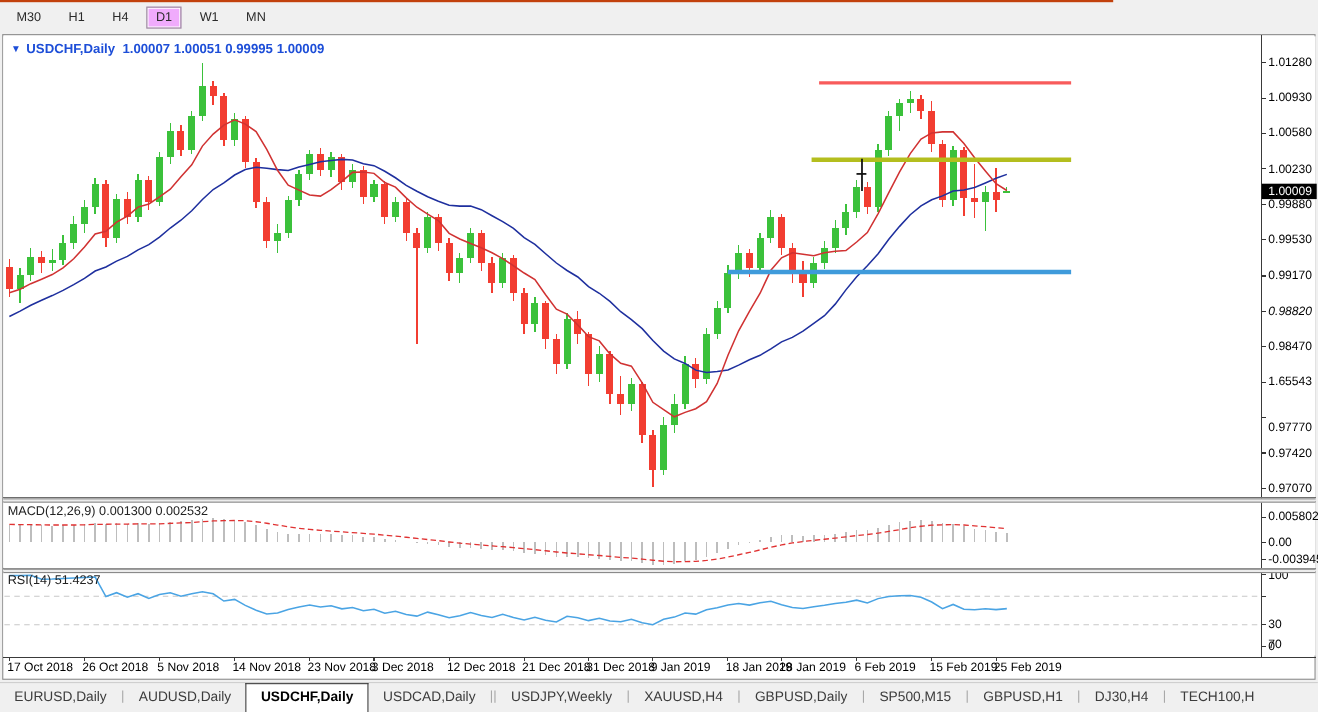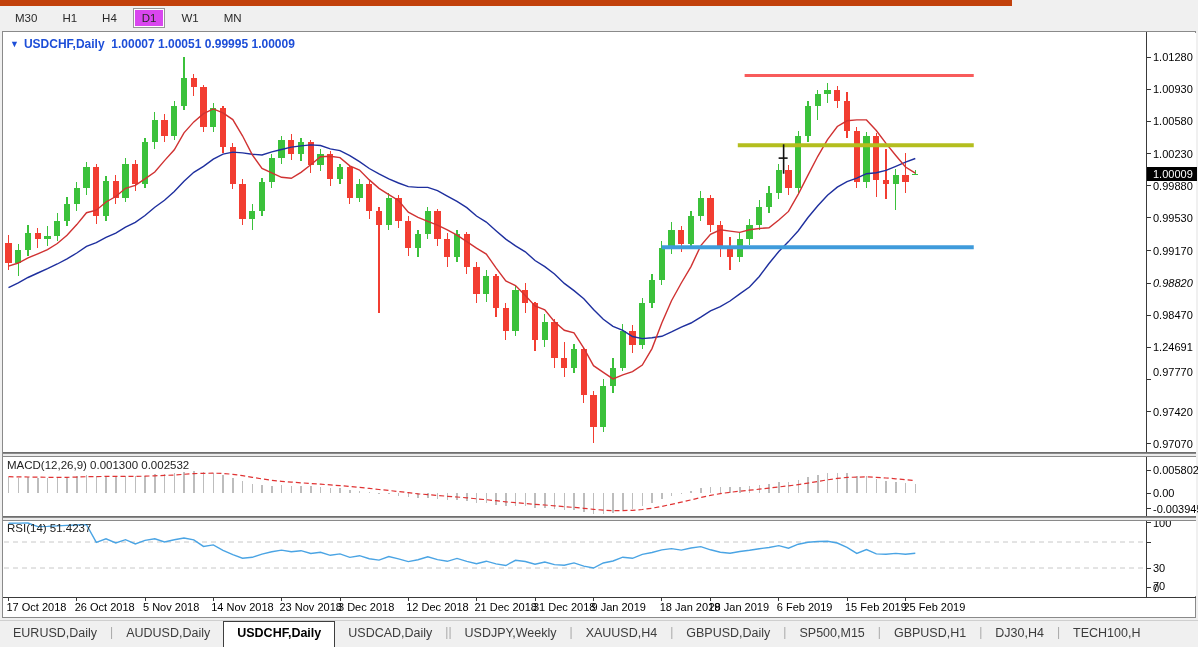--- a/index.html
+++ b/index.html
@@ -1,20 +1,20 @@
 <!DOCTYPE html>
 <html><head>
 <meta charset="utf-8">
 <style>
   html,body{margin:0;padding:0;width:1198px;height:647px;overflow:hidden;
     background:#f0f0f0;font-family:"Liberation Sans",sans-serif;}
   #toolbar{position:absolute;left:0;top:0;width:1012px;height:30px;background:#f0f0f0;
-    border-top:6px solid #c2410c;display:flex;align-items:center;padding-left:6px;box-sizing:border-box;}
+    border-top:2px solid #c2410c;display:flex;align-items:center;padding-left:6px;box-sizing:border-box;}
   .tf-btn{font-size:11.5px;color:#2a2a2a;padding:3px 8px;margin-right:7px;border:1px solid transparent;cursor:default;}
-  .tf-btn.active{border:1px solid #979797;background:#d946ef;box-shadow:inset 0 0 0 1px #fff;}
+  .tf-btn.active{border:1px solid #979797;background:#f0abfc;box-shadow:inset 0 0 0 1px #fff;}
   #frame{position:absolute;left:2px;top:31px;width:1194px;height:587px;border:1px solid #8a8a8a;background:#fff;box-sizing:border-box;}
   #chart-svg{position:absolute;left:0;top:0;}
   #title{position:absolute;left:10px;top:37px;font-size:12px;font-weight:bold;color:#1d4ed8;white-space:pre;}
   #title .arr{font-size:9px;position:relative;top:-1px;margin-right:5px;}
   .ind-label{position:absolute;font-size:11.5px;color:#222;white-space:pre;}
   .ax-label{position:absolute;left:1153px;font-size:11px;color:#000;white-space:nowrap;}
   .dt-label{position:absolute;top:601px;font-size:11px;color:#000;white-space:nowrap;}
   #cur-price{position:absolute;left:1147px;top:167px;width:50px;height:14px;background:#000;color:#fff;
     font-size:11px;line-height:14px;padding-left:6px;box-sizing:border-box;}
   .splitter{position:absolute;left:3px;width:1193px;height:2px;background:#ececec;border-top:1px solid #8a8a8a;border-bottom:1px solid #8a8a8a;}
@@ -393,22 +393,22 @@
 <div id="axis-labels">
     <span class="ax-label" style="top: 51px;">1.01280</span>
     <span class="ax-label" style="top: 83.1721px;">1.00930</span>
     <span class="ax-label" style="top: 115.344px;">1.00580</span>
     <span class="ax-label" style="top: 147.516px;">1.00230</span>
     <span class="ax-label" style="top: 179.688px;">0.99880</span>
     <span class="ax-label" style="top: 211.86px;">0.99530</span>
     <span class="ax-label" style="top: 244.952px;">0.99170</span>
     <span class="ax-label" style="top: 277.124px; font-style: italic;">0.98820</span>
     <span class="ax-label" style="top: 309.296px;">0.98470</span>
-    <span class="ax-label" style="top: 341.468px;">1.24691</span>
-    <span class="ax-label" style="top: 366px;">0.97770</span>
+    <span class="ax-label" style="top: 341.468px;">1.65543</span>
+    <span class="ax-label" style="top: 383px;">0.97770</span>
     <span class="ax-label" style="top: 405.812px;">0.97420</span>
     <span class="ax-label" style="top: 437.984px;">0.97070</span>
     <span class="ax-label" style="top: 464.082px;">0.005802</span>
     <span class="ax-label" style="top: 487px;">0.00</span>
     <span class="ax-label" style="top: 502.583px;">-0.003945</span>
     <span class="ax-label" style="top: 516.5px;">100</span>
     <span class="ax-label" style="top: 536px; margin-top: 44px;">70</span>
     <span class="ax-label" style="top: 562px;">30</span>
     <span class="ax-label" style="top: 581.5px;">0</span>
   </div>

